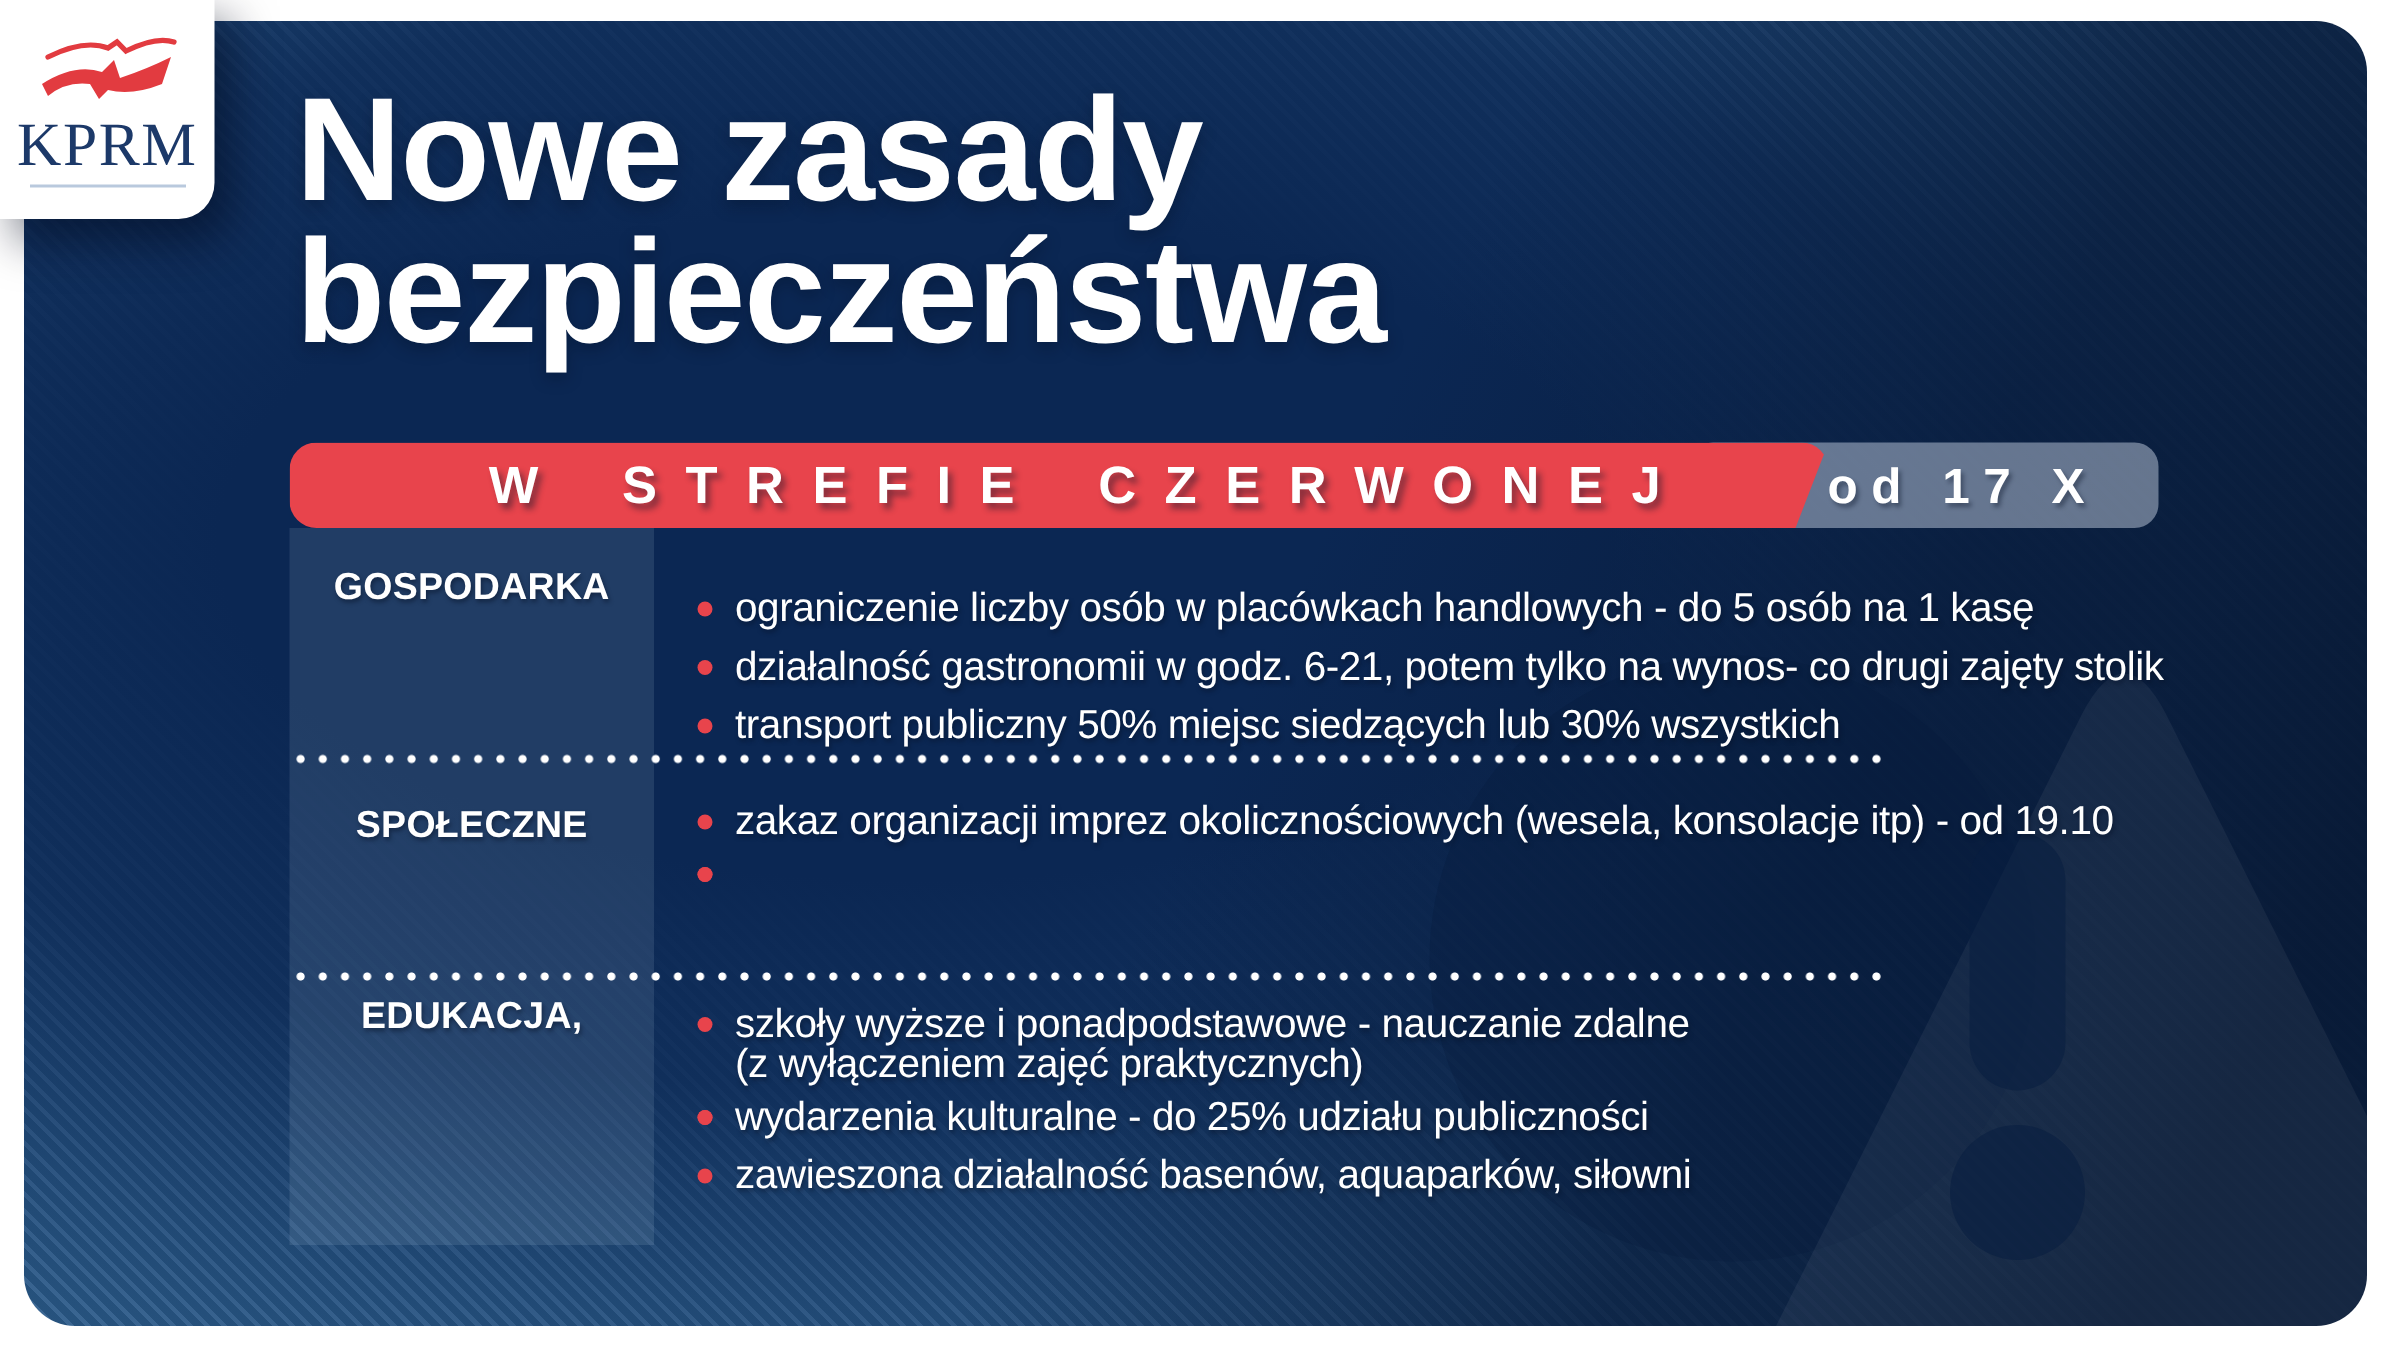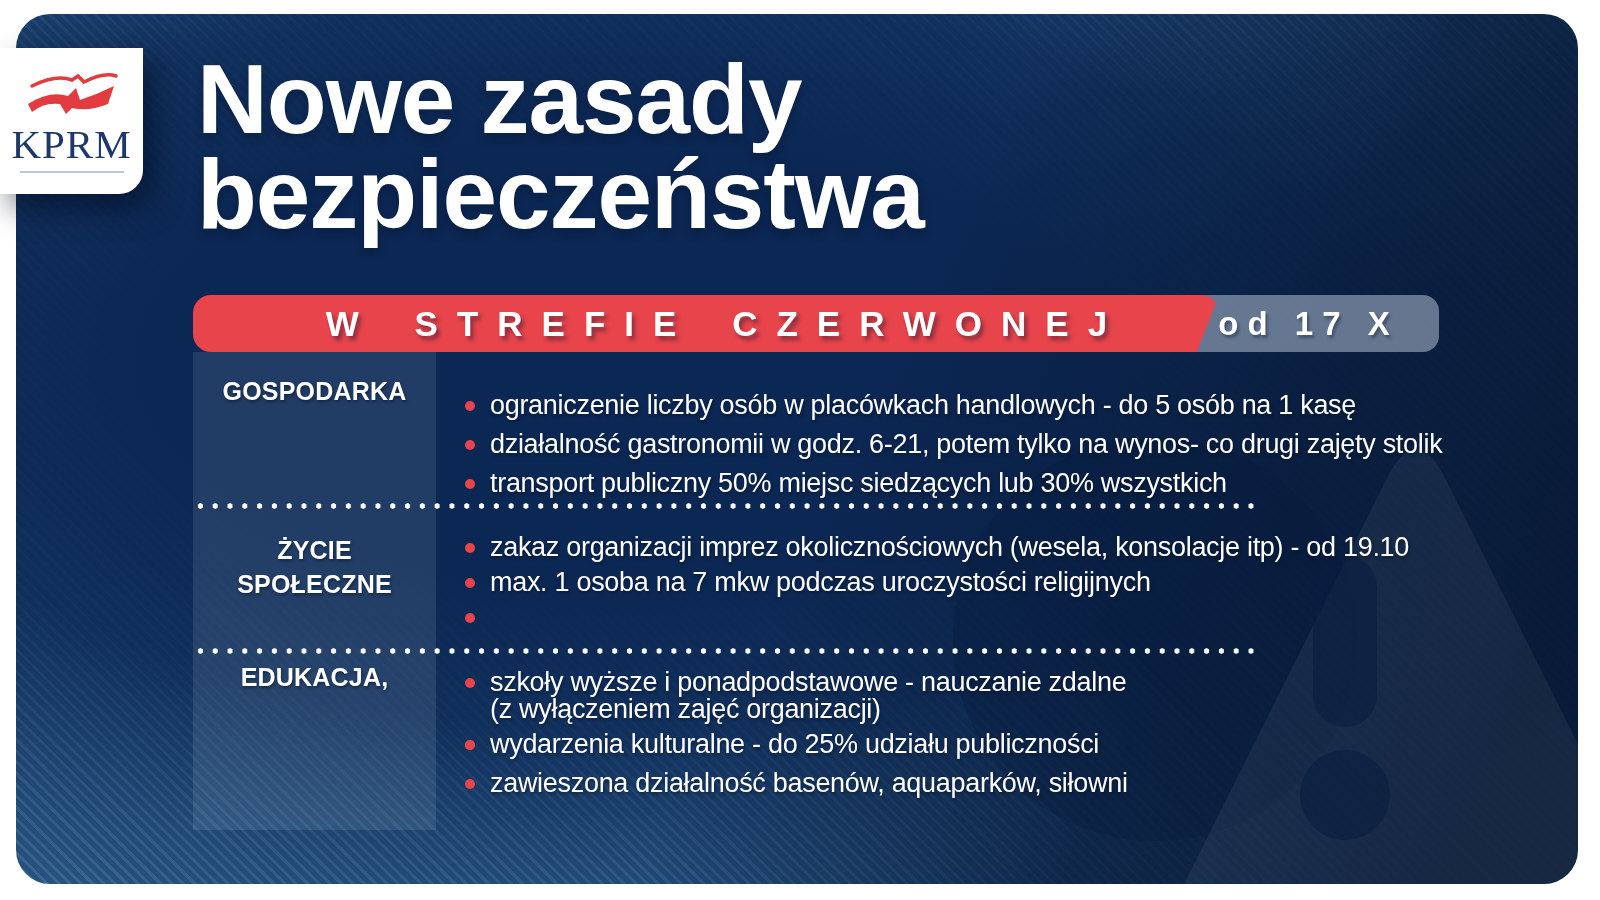--- a/index.html
+++ b/index.html
@@ -11,21 +11,21 @@
     background:
       linear-gradient(115deg, rgba(8,27,58,0) 52%, rgba(8,27,58,.78) 74%, rgba(7,24,52,.95) 92%),
       radial-gradient(ellipse 78% 68% at 38% 40%, #0b2753 0%, #0b2753 38%, rgba(11,39,83,.82) 62%, rgba(11,39,83,.25) 86%, rgba(11,39,83,0) 100%),
       repeating-linear-gradient(45deg, #27537e 0 5px, #3b6793 5px 8px);}
 
   .watermark-svg{position:absolute;left:0;top:0;z-index:0;pointer-events:none;}
 
   
   .logo-box{position:absolute;left:0;top:0;width:143px;height:146px;background:#ffffff;
     border-radius:0 0 24px 0;box-shadow:10px 14px 30px rgba(2,10,30,.55);z-index:10;
-    display:flex;flex-direction:column;align-items:center;justify-content:flex-start;margin-top:48px;}
+    display:flex;flex-direction:column;align-items:center;justify-content:flex-start;}
   .logo-flag{margin-top:22px;}
   .logo-text{font-family:"Liberation Serif","DejaVu Serif",serif;font-size:41px;color:#1c3969;
     letter-spacing:1px;margin-top:2px;line-height:1;}
   .logo-underline{width:104px;height:2px;background:#b9c9dd;margin-top:6px;}
 
   
   .title{position:absolute;left:181px;top:38px;z-index:3;color:#ffffff;font-weight:bold;
     font-size:98px;line-height:.97;letter-spacing:-1px;text-shadow:0 4px 10px rgba(4,14,34,.35);}
 
   
@@ -106,35 +106,34 @@
             <div>GOSPODARKA</div>
           </div>
           <ul class="section-items">
             <li><span class="bullet-dot"></span><span>ograniczenie liczby osób w placówkach handlowych - do 5 osób na 1 kasę</span></li>
             <li><span class="bullet-dot"></span><span>działalność gastronomii w godz. 6-21, potem tylko na wynos- co drugi zajęty stolik</span></li>
             <li><span class="bullet-dot"></span><span>transport publiczny 50% miejsc siedzących lub 30% wszystkich</span></li>
           </ul>
         </div>
         <div class="section section-1">
           <div class="section-label">
-            <div>ŻYCIE</div>
             <div>SPOŁECZNE</div>
           </div>
           <ul class="section-items">
             <li><span class="bullet-dot"></span><span>zakaz organizacji imprez okolicznościowych (wesela, konsolacje itp) - od 19.10</span></li>
-            <li><span class="bullet-dot"></span><span>max. 1 osoba na 7 mkw podczas uroczystości religijnych</span></li>
+            <li><span class="bullet-dot"></span></li>
             <li><span class="bullet-dot"></span></li>
           </ul>
         </div>
         <div class="section section-2">
           <div class="section-label">
             <div>EDUKACJA,</div>
           </div>
           <ul class="section-items">
-            <li><span class="bullet-dot"></span><span>szkoły wyższe i ponadpodstawowe - nauczanie zdalne</span><span class="sub-line">(z wyłączeniem zajęć organizacji)</span></li>
+            <li><span class="bullet-dot"></span><span>szkoły wyższe i ponadpodstawowe - nauczanie zdalne</span><span class="sub-line">(z wyłączeniem zajęć praktycznych)</span></li>
             <li><span class="bullet-dot"></span></li>
             <li><span class="bullet-dot"></span><span>wydarzenia kulturalne - do 25% udziału publiczności</span></li>
             <li><span class="bullet-dot"></span><span>zawieszona działalność basenów, aquaparków, siłowni</span></li>
           </ul>
         </div>
       </div>
 
   </div>
 
   <div class="logo-box">

